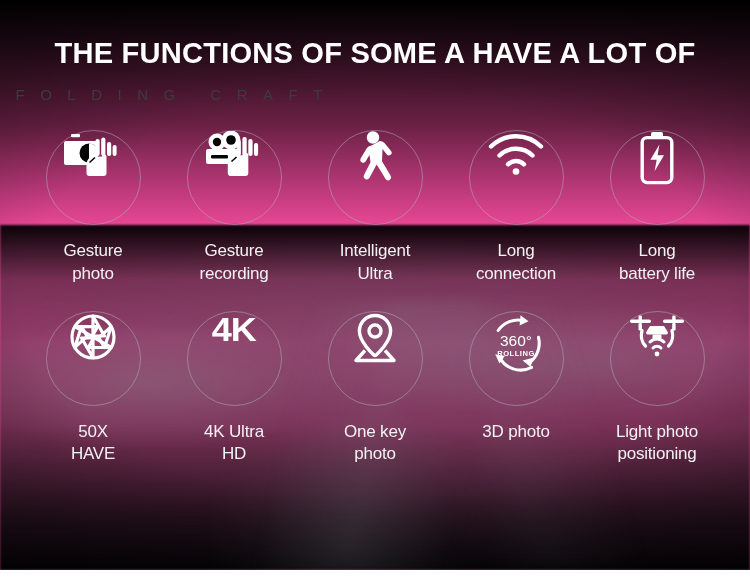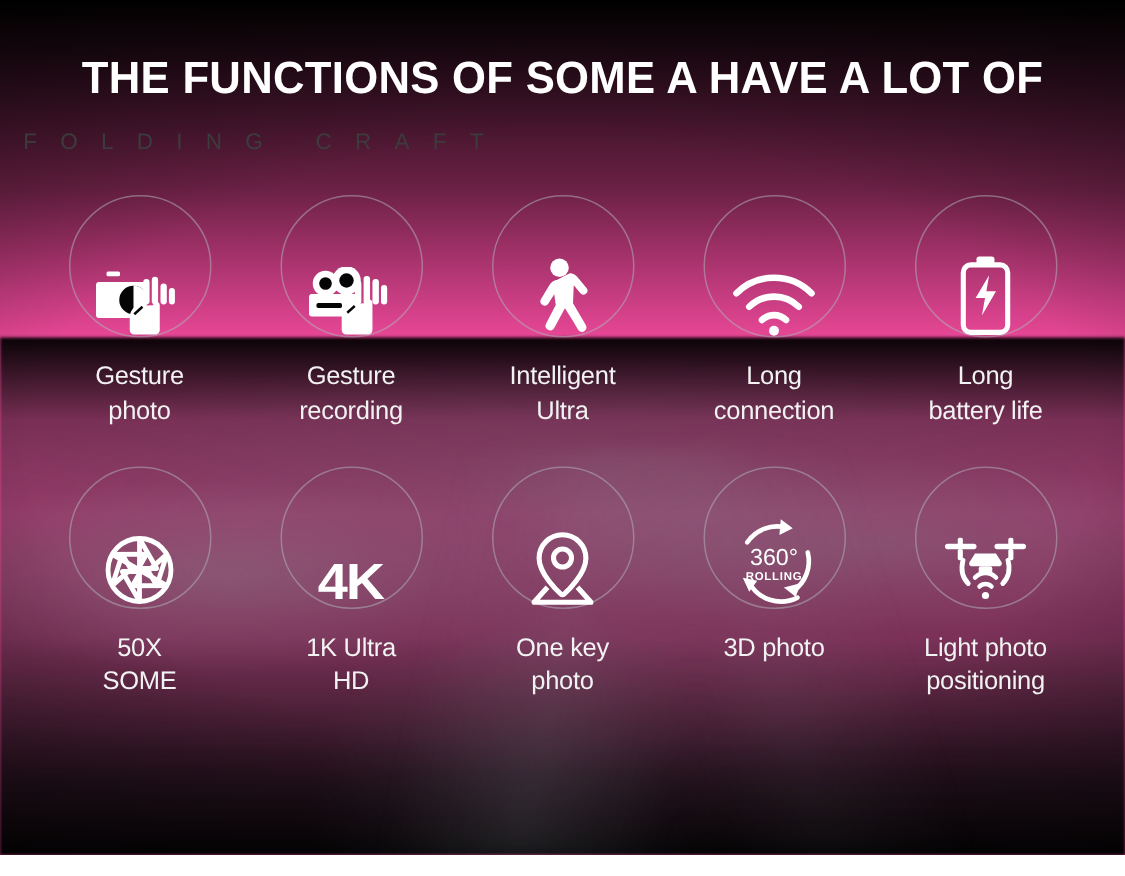--- a/index.html
+++ b/index.html
@@ -86,21 +86,21 @@
     width:95px;
     display:flex;
     flex-direction:column;
     align-items:center;
   }
 
   .circle {
     width:95px; height:95px;
     border-radius:50%;
     border:1px solid rgba(176,178,184,.52);
-    display:flex; align-items:flex-end; justify-content:center;
+    display:flex; align-items:flex-start; justify-content:center;
     flex:0 0 auto;
   }
   .circle svg { display:block; }
   .circle .txt4k {
     color:#fff; font-size:34px; font-weight:bold;
     letter-spacing:-1px; line-height:1;
     transform:scaleX(1.06);
   }
 
   .caption {
@@ -238,28 +238,28 @@
                   <path d="M43.2 14.6 L36.5 35.5 L30.8 25.6 Z"></path>
                   <path d="M43.2 35.4 L20.3 35.5 L26 25.6 Z"></path>
                   <path d="M25 45.8 L13.5 26 L25 26 Z"></path>
                   <path d="M6.8 35.4 L13.5 14.5 L19.2 24.4 Z"></path>
                   <path d="M6.8 14.6 L29.7 14.5 L24 24.4 Z"></path>
                 </g>
               </svg>
             </span>
           </div>
           <div class="caption">50X
-SOME</div>
+HAVE</div>
         </div>
 
         <div class="cell">
           <div class="circle">
             <span class="txt4k">4K</span>
           </div>
-          <div class="caption">1K Ultra
+          <div class="caption">4K Ultra
 HD</div>
         </div>
 
         <div class="cell">
           <div class="circle">
             <span>
               <svg width="52" height="52" viewBox="0 0 52 52">
                 <path d="M26 3.5c-8.6 0-15.6 7-15.6 15.6 0 10.6 13 22.6 14.4 23.8a1.8 1.8 0 0 0 2.4 0c1.4-1.2 14.4-13.2 14.4-23.8 0-8.6-7-15.6-15.6-15.6z" fill="none" stroke="#fff" stroke-width="3.4"></path>
                 <circle cx="26" cy="19" r="6" fill="none" stroke="#fff" stroke-width="3.4"></circle>
                 <path d="M16 38.5 L7 48.5 H45 L36 38.5" fill="none" stroke="#fff" stroke-width="3.4" stroke-linejoin="round"></path>

